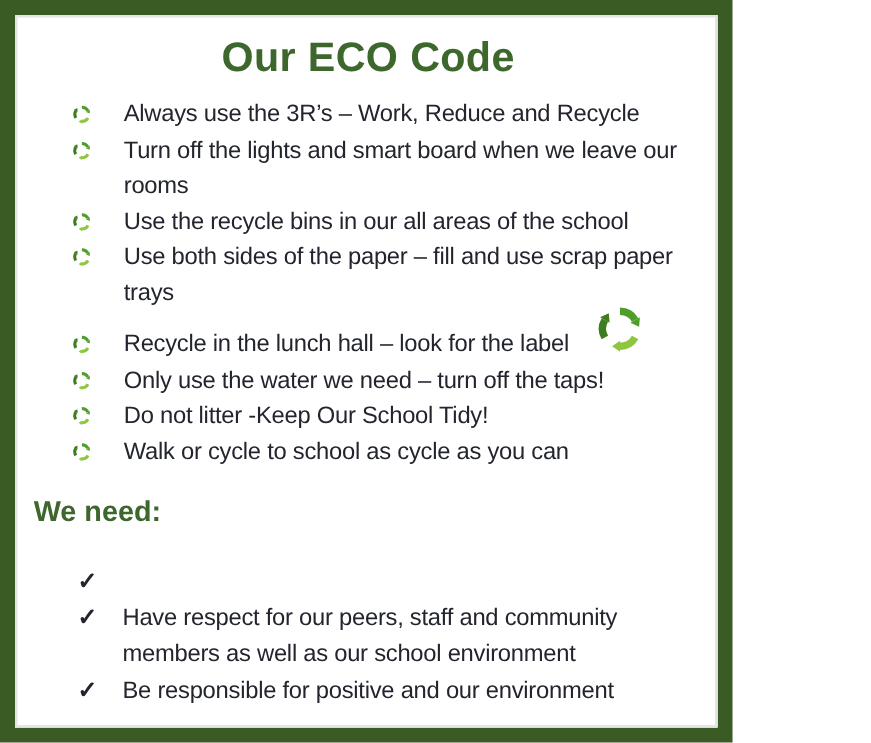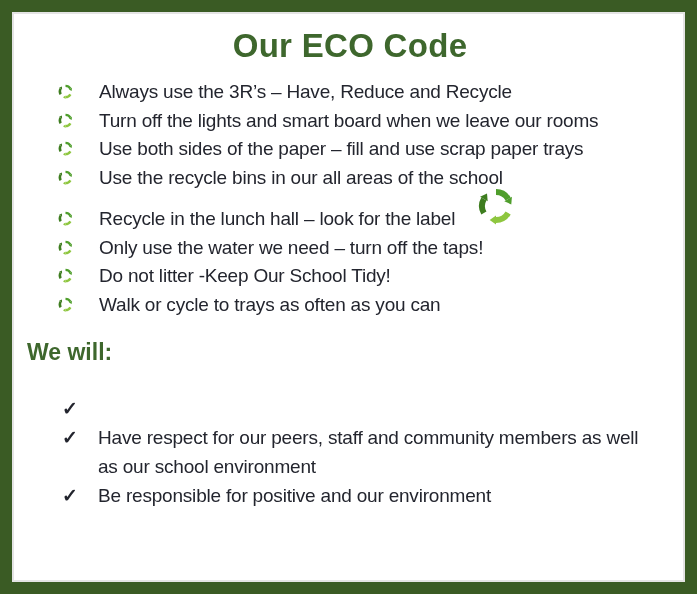--- a/index.html
+++ b/index.html
@@ -7,21 +7,21 @@
     padding: 0;
     width: 697px;
     height: 594px;
     background: #ffffff;
     font-family: "Liberation Sans", sans-serif;
     overflow: hidden;
   }
   .frame {
     position: absolute;
     inset: 0;
-    width: 697px;
+    width: 586px;
     height: 594px;
     box-sizing: border-box;
     border: 12px solid var(--frame-green, #3a5b24);
     background: #ffffff;
   }
   .inner {
     box-sizing: border-box;
     width: 100%;
     height: 100%;
     border: 2px solid #e4e4e4;
@@ -132,45 +132,45 @@
 
     <h1 class="poster-title">Our ECO Code</h1>
 
     <ul class="rules" id="rules-list">
         <li>
           <span class="bullet">
             <svg viewBox="0 0 24 24">
               <use href="#recycle-sym"></use>
             </svg>
           </span>
-          <span class="rule-text">Always use the 3R’s – Have, Reduce and Recycle</span>
+          <span class="rule-text">Always use the 3R’s – Work, Reduce and Recycle</span>
         </li>
         <li>
           <span class="bullet">
             <svg viewBox="0 0 24 24">
               <use href="#recycle-sym"></use>
             </svg>
           </span>
           <span class="rule-text">Turn off the lights and smart board when we leave our rooms</span>
         </li>
         <li>
           <span class="bullet">
             <svg viewBox="0 0 24 24">
               <use href="#recycle-sym"></use>
             </svg>
           </span>
+          <span class="rule-text">Use the recycle bins in our all areas of the school</span>
+        </li>
+        <li>
+          <span class="bullet">
+            <svg viewBox="0 0 24 24">
+              <use href="#recycle-sym"></use>
+            </svg>
+          </span>
           <span class="rule-text">Use both sides of the paper – fill and use scrap paper trays</span>
-        </li>
-        <li>
-          <span class="bullet">
-            <svg viewBox="0 0 24 24">
-              <use href="#recycle-sym"></use>
-            </svg>
-          </span>
-          <span class="rule-text">Use the recycle bins in our all areas of the school</span>
         </li>
         <li class="group-gap">
           <span class="bullet">
             <svg viewBox="0 0 24 24">
               <use href="#recycle-sym"></use>
             </svg>
           </span>
           <span class="rule-text">Recycle in the lunch hall – look for the label</span>
           <span class="label-icon">
             <svg viewBox="0 0 24 24">
@@ -193,25 +193,25 @@
             </svg>
           </span>
           <span class="rule-text">Do not litter -Keep Our School Tidy!</span>
         </li>
         <li>
           <span class="bullet">
             <svg viewBox="0 0 24 24">
               <use href="#recycle-sym"></use>
             </svg>
           </span>
-          <span class="rule-text">Walk or cycle to trays as often as you can</span>
+          <span class="rule-text">Walk or cycle to school as cycle as you can</span>
         </li>
       </ul>
 
-    <h2 class="we-will">We will:</h2>
+    <h2 class="we-will">We need:</h2>
 
     <ul class="checks" id="checks-list">
         <li>
           <span class="check-glyph">✓</span>
         </li>
         <li>
           <span class="check-glyph">✓</span>
           <span class="check-text">Have respect for our peers, staff and community members as well as our school environment</span>
         </li>
         <li>

